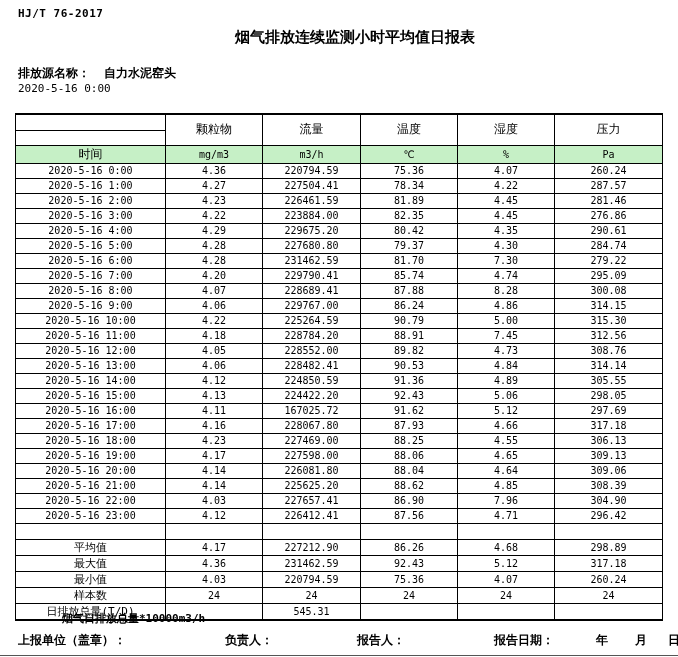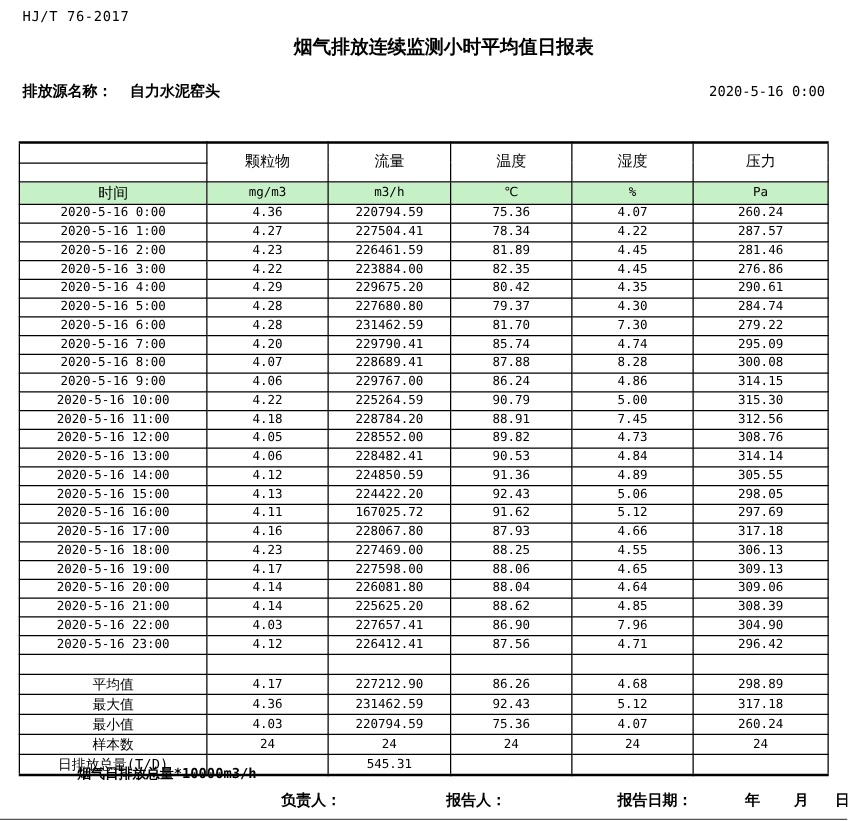--- a/index.html
+++ b/index.html
@@ -5,29 +5,29 @@
   * { box-sizing: border-box; }
   html, body { margin: 0; padding: 0; }
   body {
     width: 678px; height: 657px;
     background: #ffffff; color: #000000;
     font-family: "DejaVu Sans Mono", "DejaVu Sans", monospace;
     position: relative; overflow: hidden;
   }
   .doc-code {
     position: absolute; left: 18px; top: 7px;
-    font-size: 11px; font-weight: normal; letter-spacing: 0.5px;
+    font-size: 11px; font-weight: bold; letter-spacing: 0.5px;
   }
   .title {
     position: absolute; left: 16px; top: 28px; width: 100%;
     text-align: center; font-size: 15px; font-weight: bold;
   }
   .meta-row {
     position: absolute; left: 18px; right: 18px; top: 65px;
-    display: flex; justify-content: space-between; align-items: center;
+    display: flex; justify-content: space-between; align-items: flex-start; flex-direction: column;
   }
   .source { font-size: 12px; font-weight: bold; }
   .source .source-name { margin-left: 14px; }
   .meta-date { font-size: 11px; font-weight: normal; }
 
   table.report {
     position: absolute; left: 15px; top: 113px;
     border-collapse: collapse; table-layout: fixed;
     width: 647px;
     border-top: 2px solid #000; border-bottom: 2px solid #000;
@@ -368,20 +368,21 @@
         <td></td>
         <td></td>
         <td></td>
       </tr>
     </tbody>
 </table>
 
 <div class="footnote">烟气日排放总量*10000m3/h</div>
 
 <div class="sig-row">
+  <span class="sig-unit">上报单位（盖章）：</span>
   <span class="sig-resp">负责人：</span>
   <span class="sig-report">报告人：</span>
   <span class="sig-date">报告日期：</span>
   <span class="sig-year">年</span>
   <span class="sig-month">月</span>
   <span class="sig-day">日</span>
 </div>
 
 <div class="bottom-rule"></div>
 

